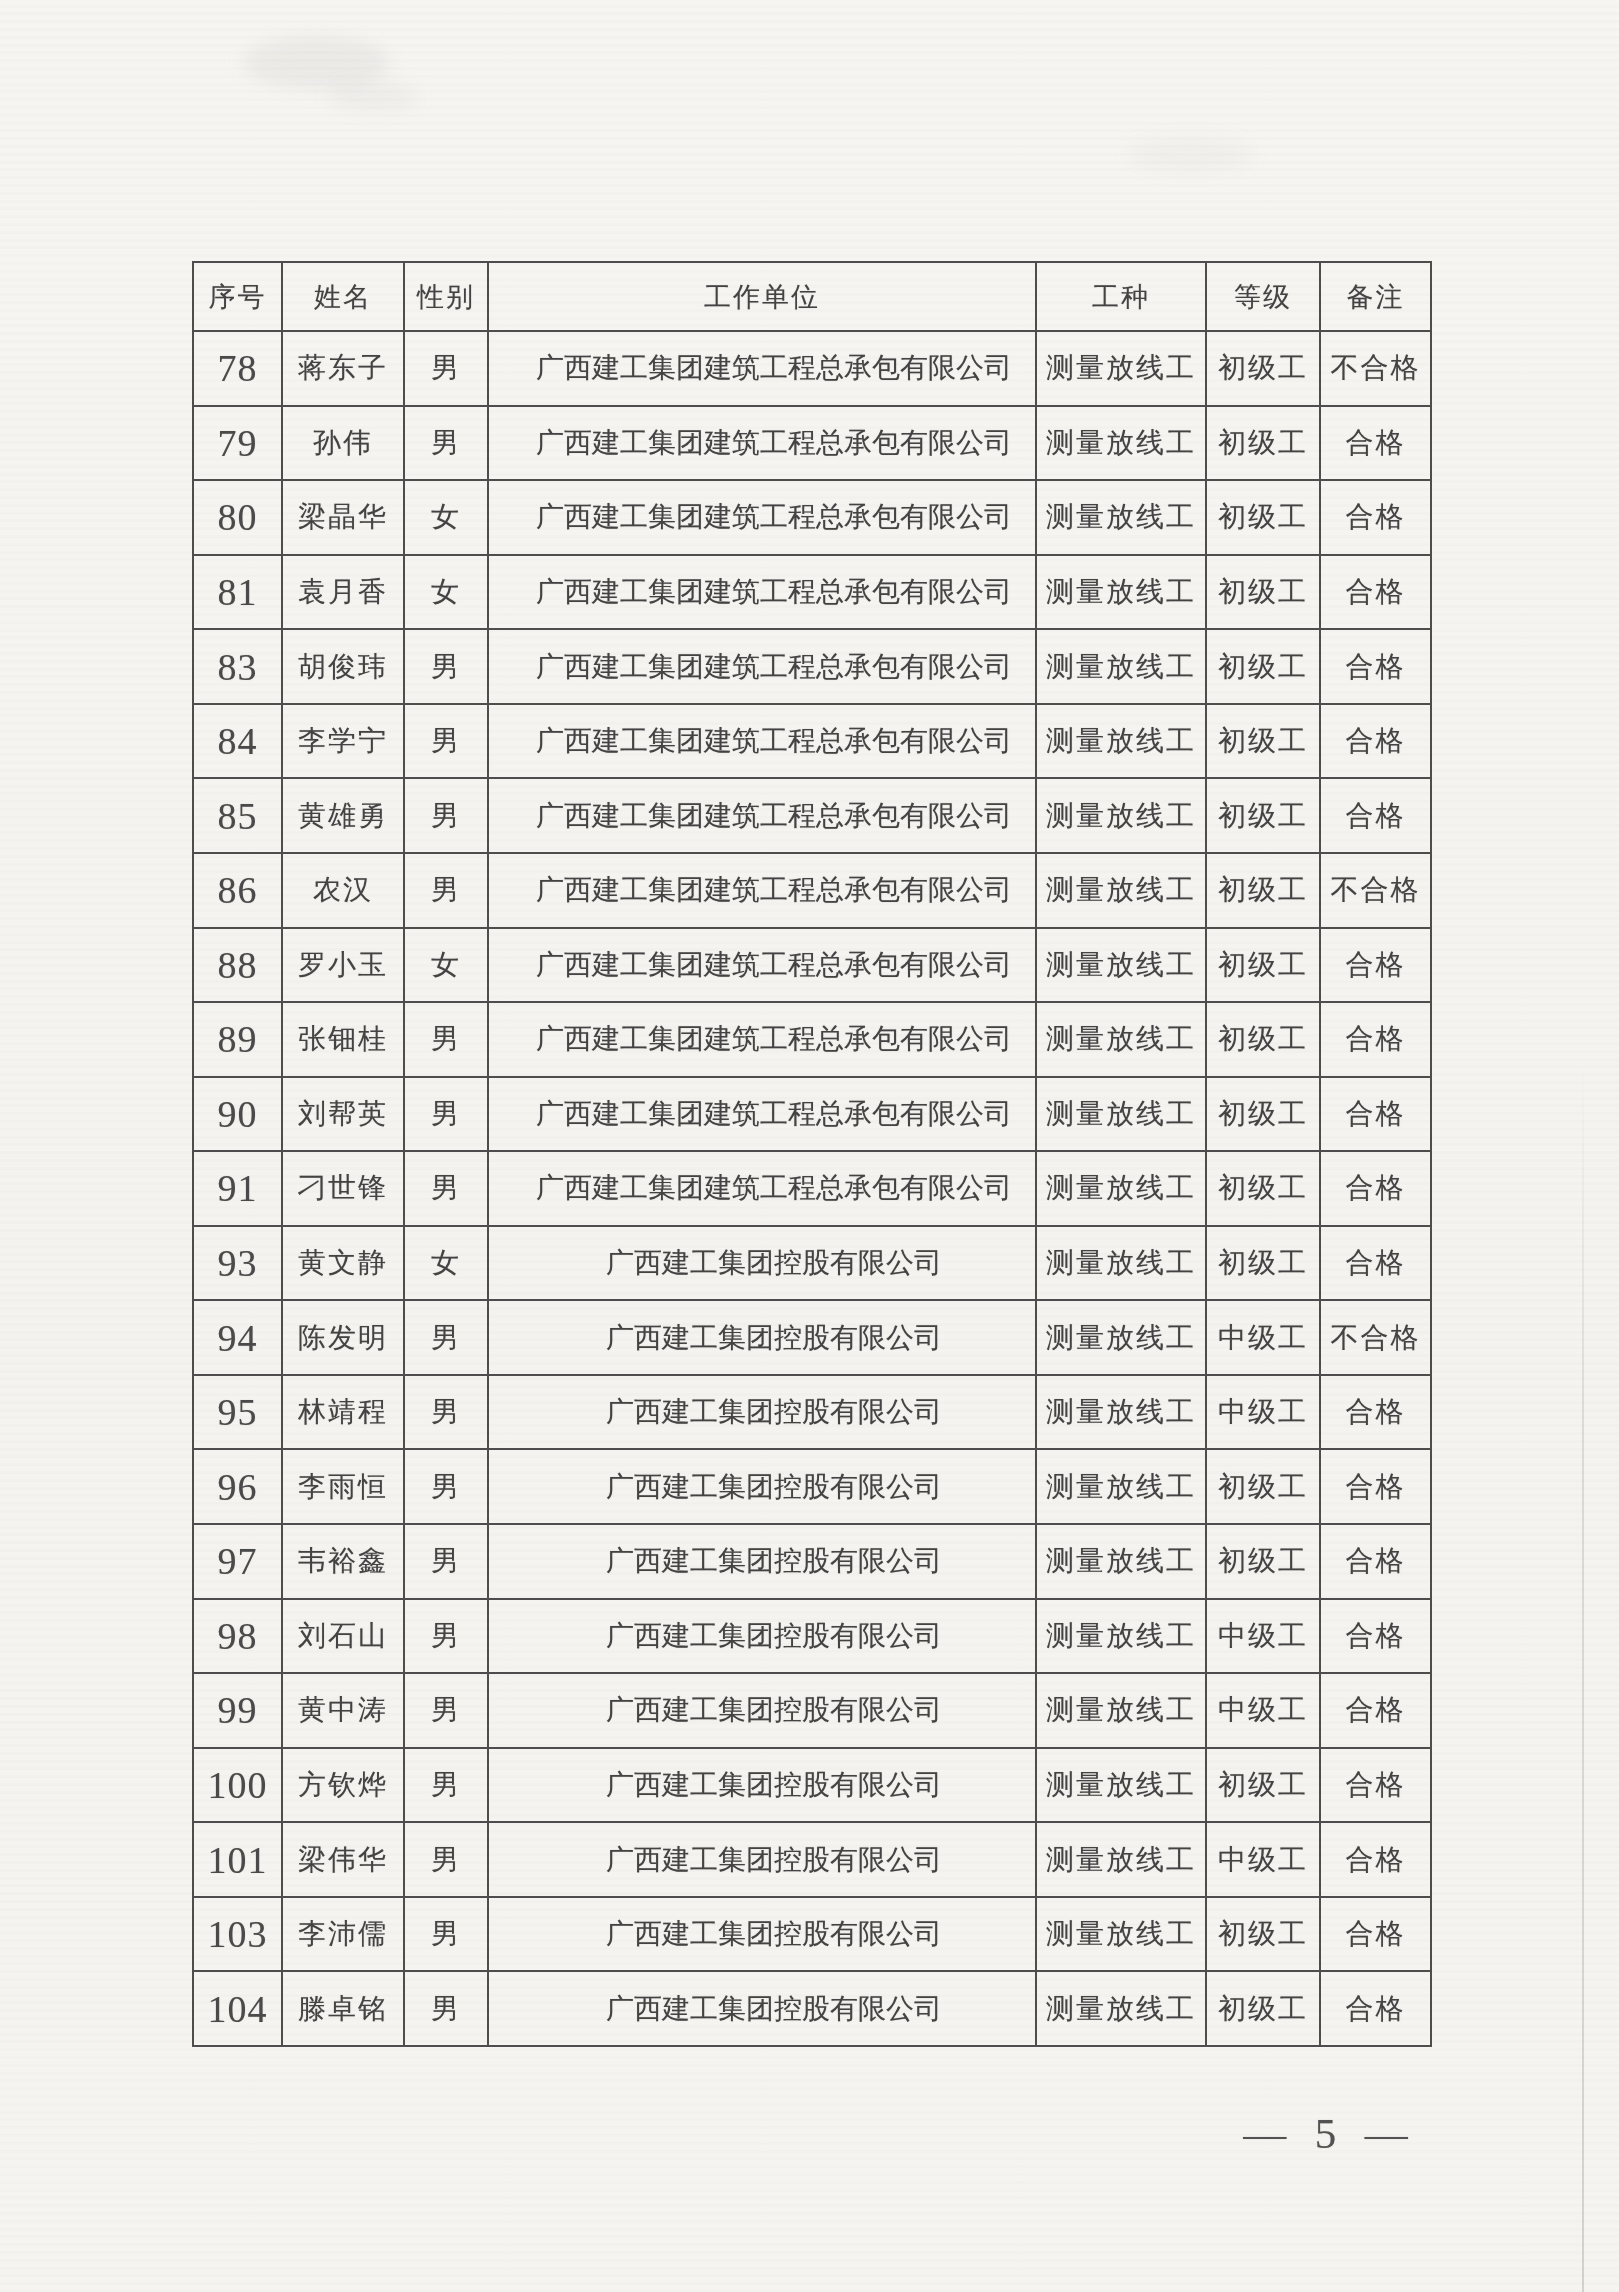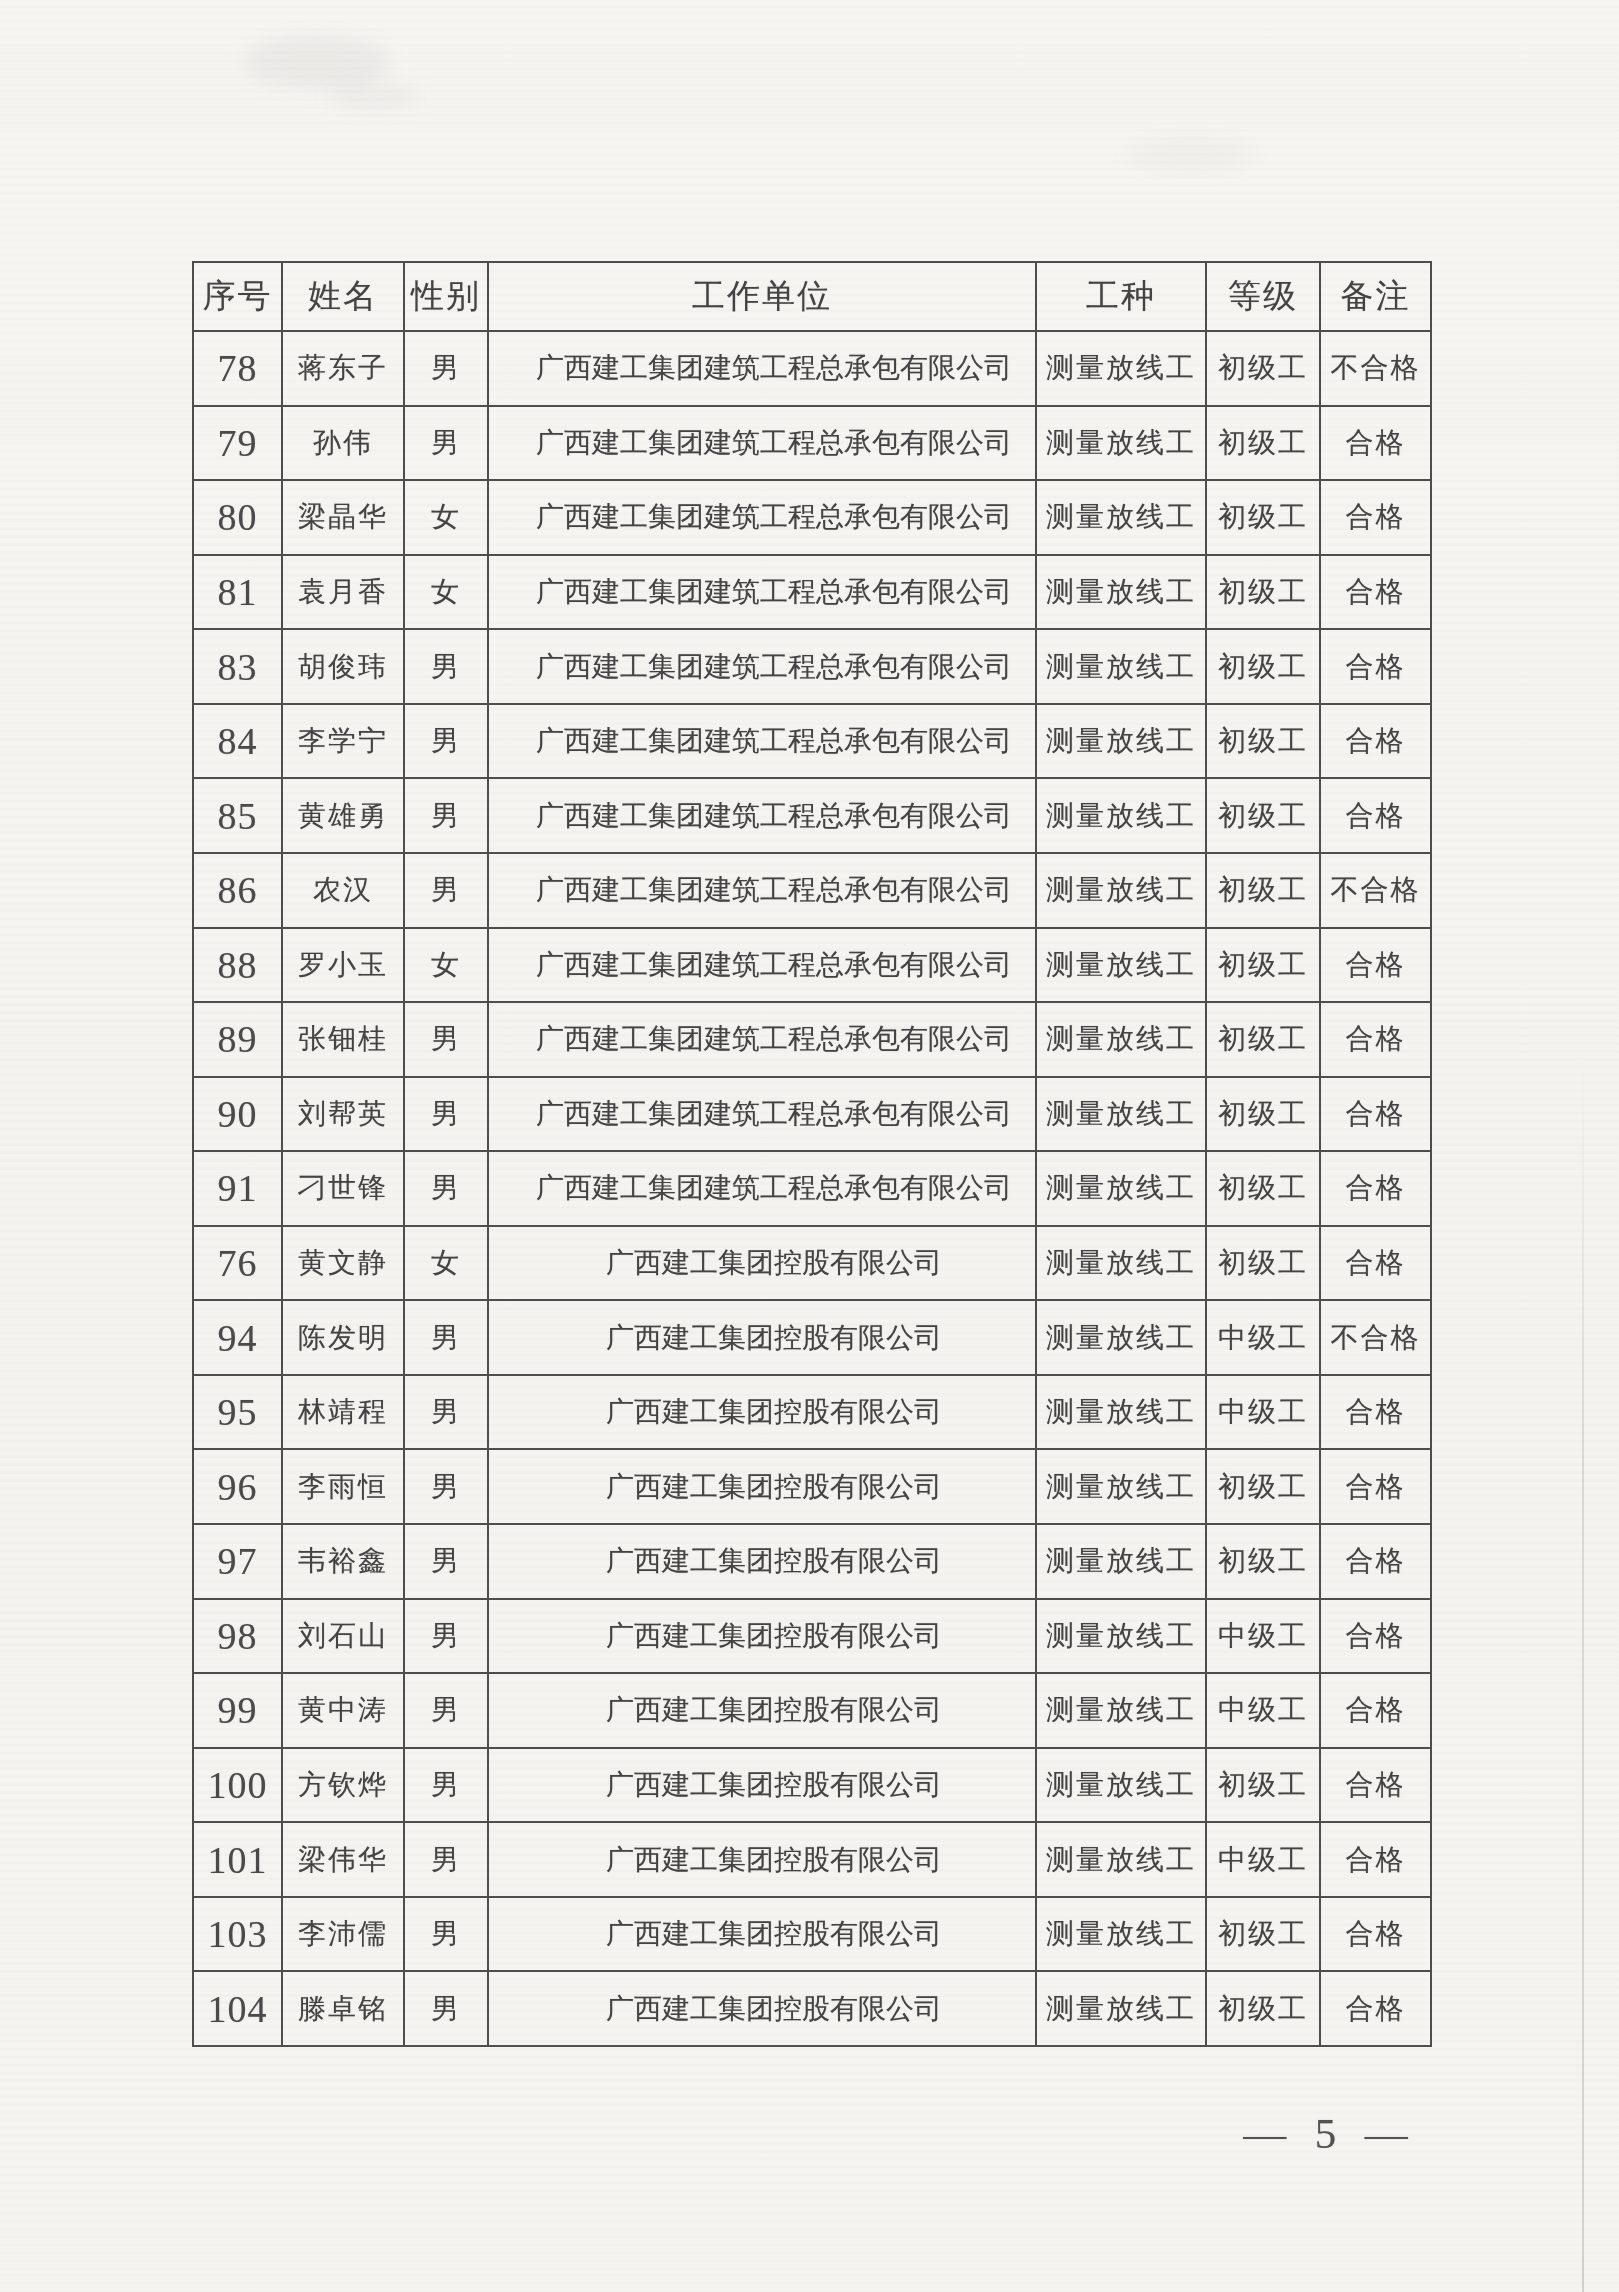--- a/index.html
+++ b/index.html
@@ -70,21 +70,21 @@
     text-align: center;
     vertical-align: middle;
     padding: 0;
     color: #434343;
     white-space: nowrap;
     text-shadow: 0 0 1px rgba(80,80,80,0.35);
   }
   thead tr { height: 69px; }
   th {
     font-weight: normal;
-    font-size: 33px;
+    font-size: 27px;
     letter-spacing: 2px;
   }
   td { font-size: 28px; letter-spacing: 1px; }
   td.col-index {
     font-size: 38px;
     letter-spacing: 1px;
     color: #4a4a4a;
   }
   td.col-company { letter-spacing: 0px; padding-left: 24px; }
   td.col-name { letter-spacing: 2px; }
@@ -238,21 +238,21 @@
           <tr>
             <td class="col-index">91</td>
             <td class="col-name">刁世锋</td>
             <td class="col-gender">男</td>
             <td class="col-company">广西建工集团建筑工程总承包有限公司</td>
             <td class="col-trade">测量放线工</td>
             <td class="col-grade">初级工</td>
             <td class="col-remark">合格</td>
           </tr>
           <tr>
-            <td class="col-index">76</td>
+            <td class="col-index">93</td>
             <td class="col-name">黄文静</td>
             <td class="col-gender">女</td>
             <td class="col-company">广西建工集团控股有限公司</td>
             <td class="col-trade">测量放线工</td>
             <td class="col-grade">初级工</td>
             <td class="col-remark">合格</td>
           </tr>
           <tr>
             <td class="col-index">94</td>
             <td class="col-name">陈发明</td>

